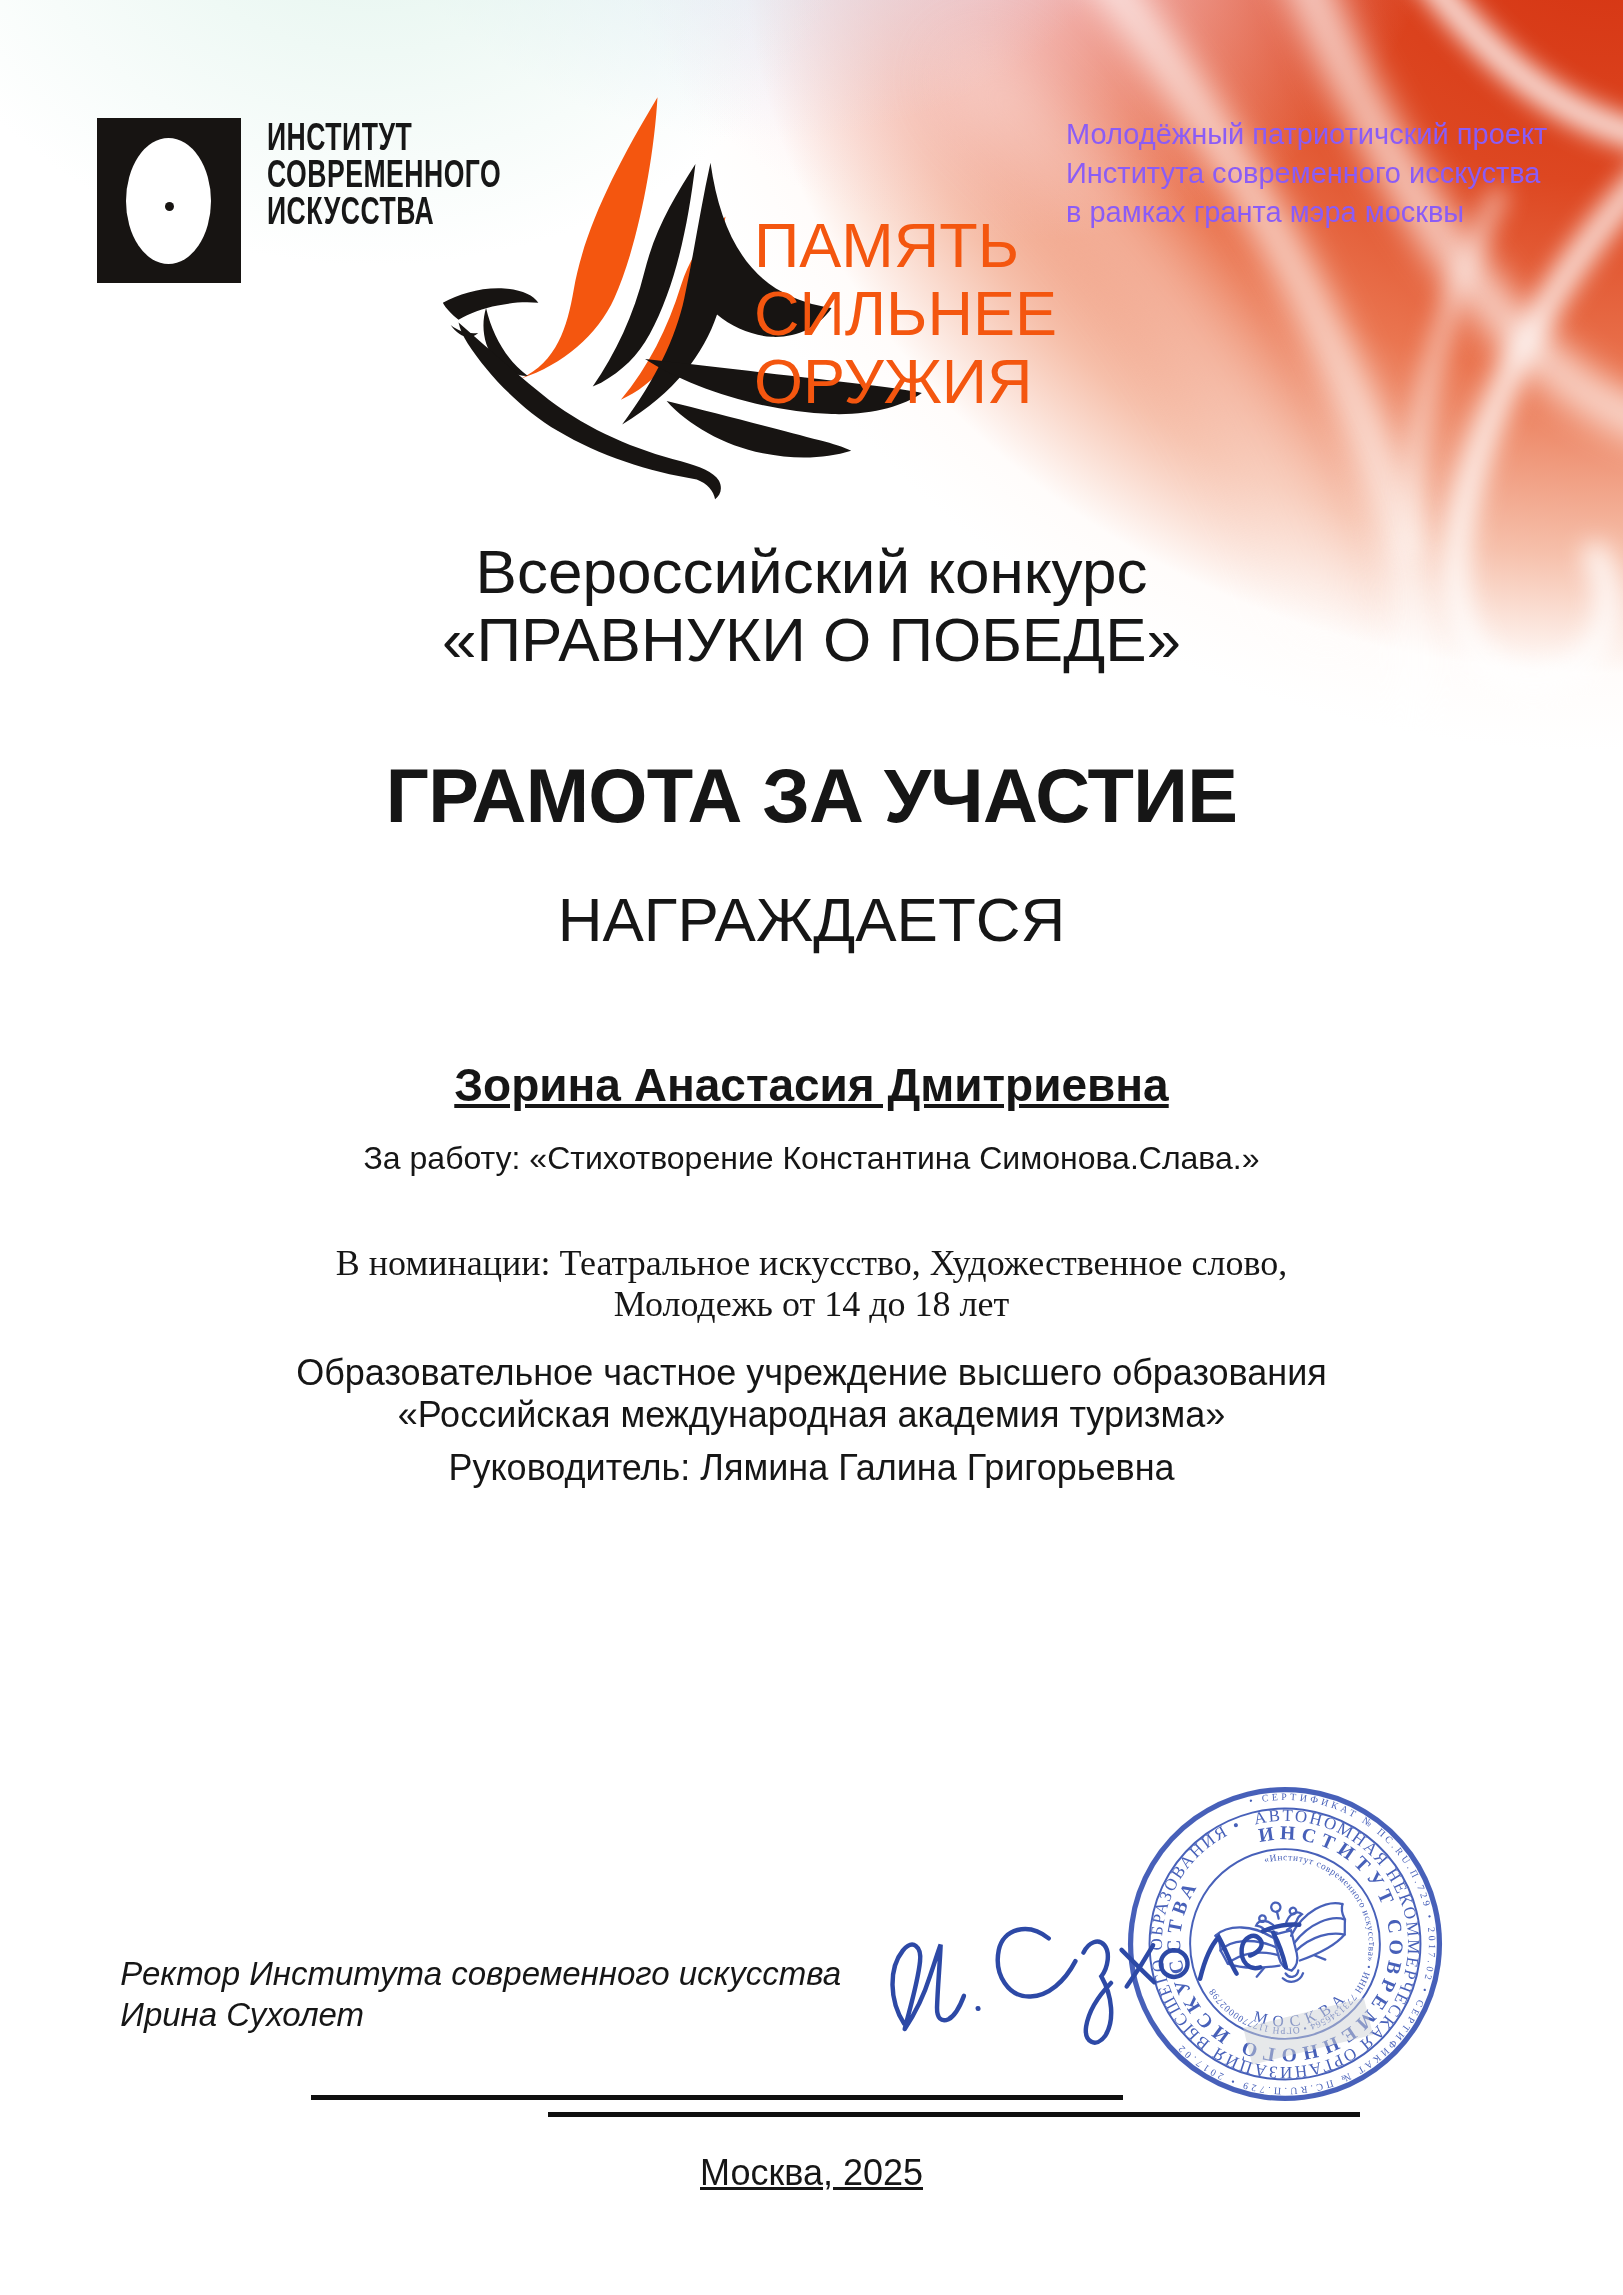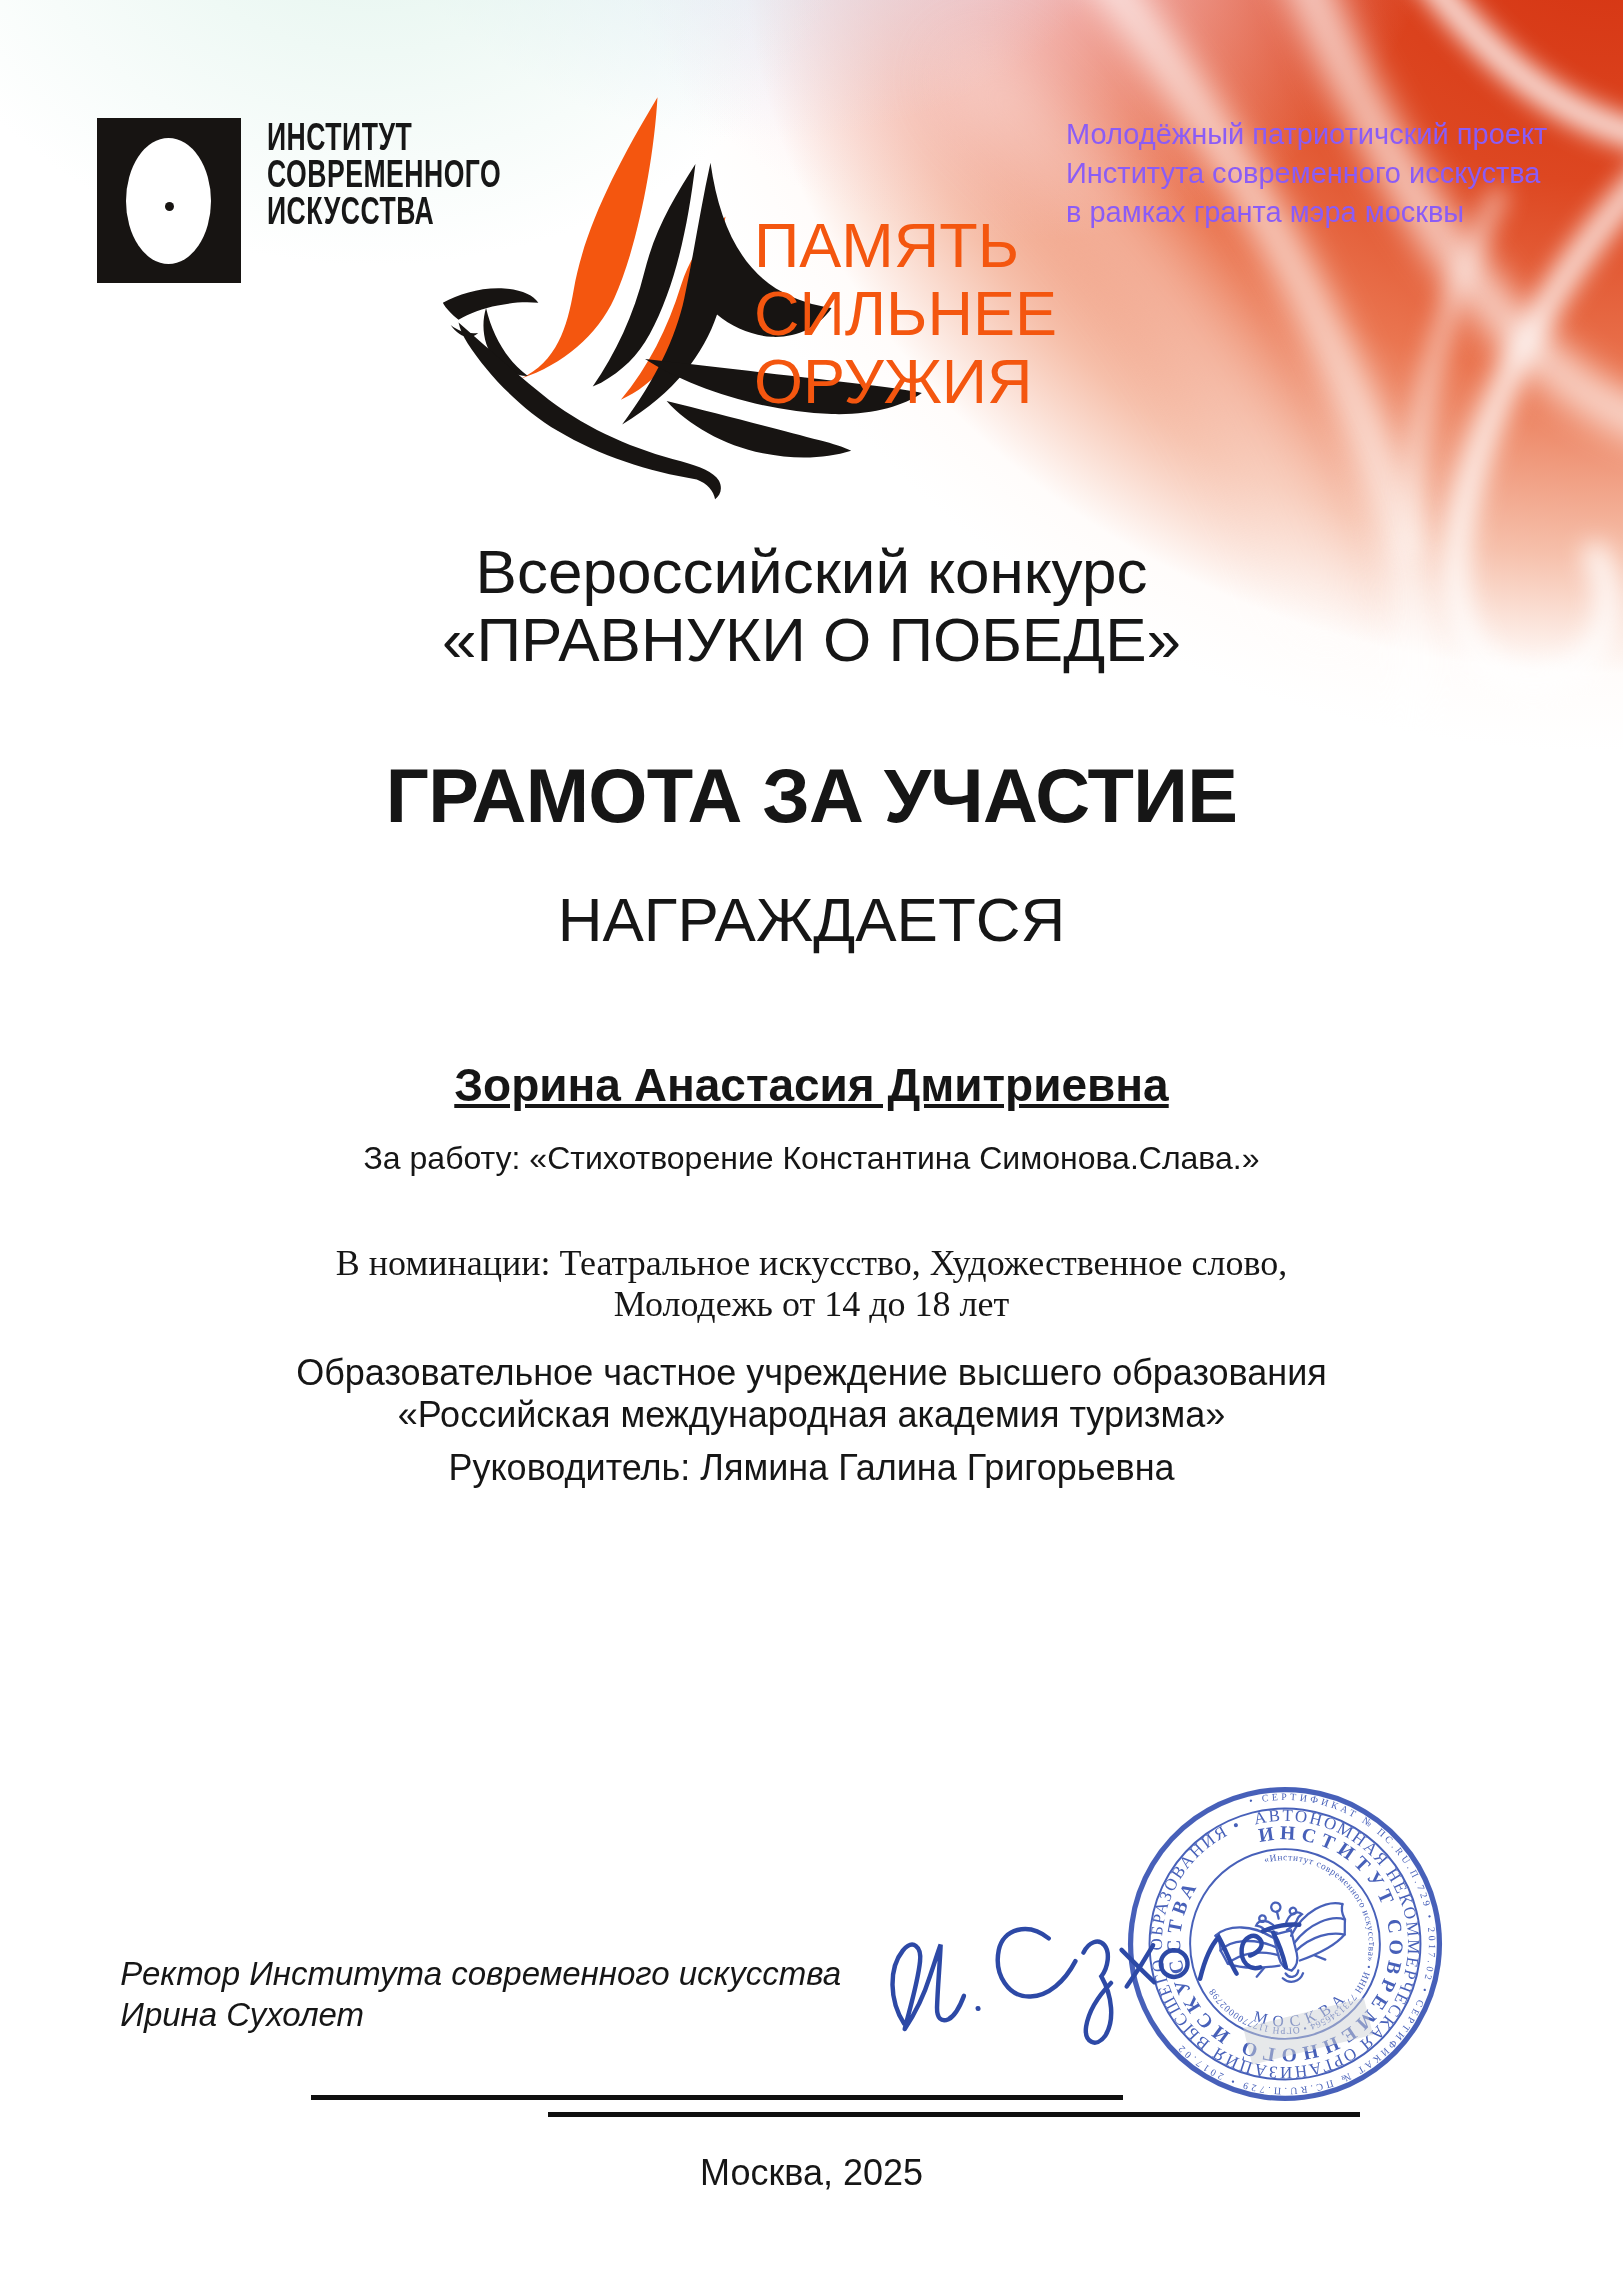--- a/index.html
+++ b/index.html
@@ -35,21 +35,21 @@
   .awarded{top:884px;font-size:62px;}
   .recipient{top:1058px;font-size:46px;font-weight:700;text-decoration:underline;}
   .work{top:1140px;font-size:32px;}
   .nomination{top:1243px;font-size:36px;line-height:41px;font-family:Liberation Serif, serif;}
   .organization{top:1352px;font-size:36px;line-height:42px;}
   .supervisor{top:1447px;font-size:36px;}
   .rector{position:absolute;right:782px;top:1953px;font-size:33px;line-height:41px;text-align:left;white-space:nowrap;font-style:italic;}
   .sig-line{position:absolute;height:4.6px;background:#101010;}
   .sig-line1{left:311px;top:2095px;width:812px;}
   .sig-line2{left:548px;top:2112px;width:812px;}
-  .city{top:2152px;font-size:36px;}
+  .city{top:2152px;font-size:36px;text-decoration:underline;}
   .seal{position:absolute;left:1126px;top:1785px;opacity:.93;}
   .seal text{font-family:"Liberation Serif","DejaVu Serif",serif;fill:#3a55b4;}
   .autograph{position:absolute;left:861px;top:1868px;}
 </style>
 </head>
 <body>
 
 <div class="page">
   <div class="bg"></div>
 

